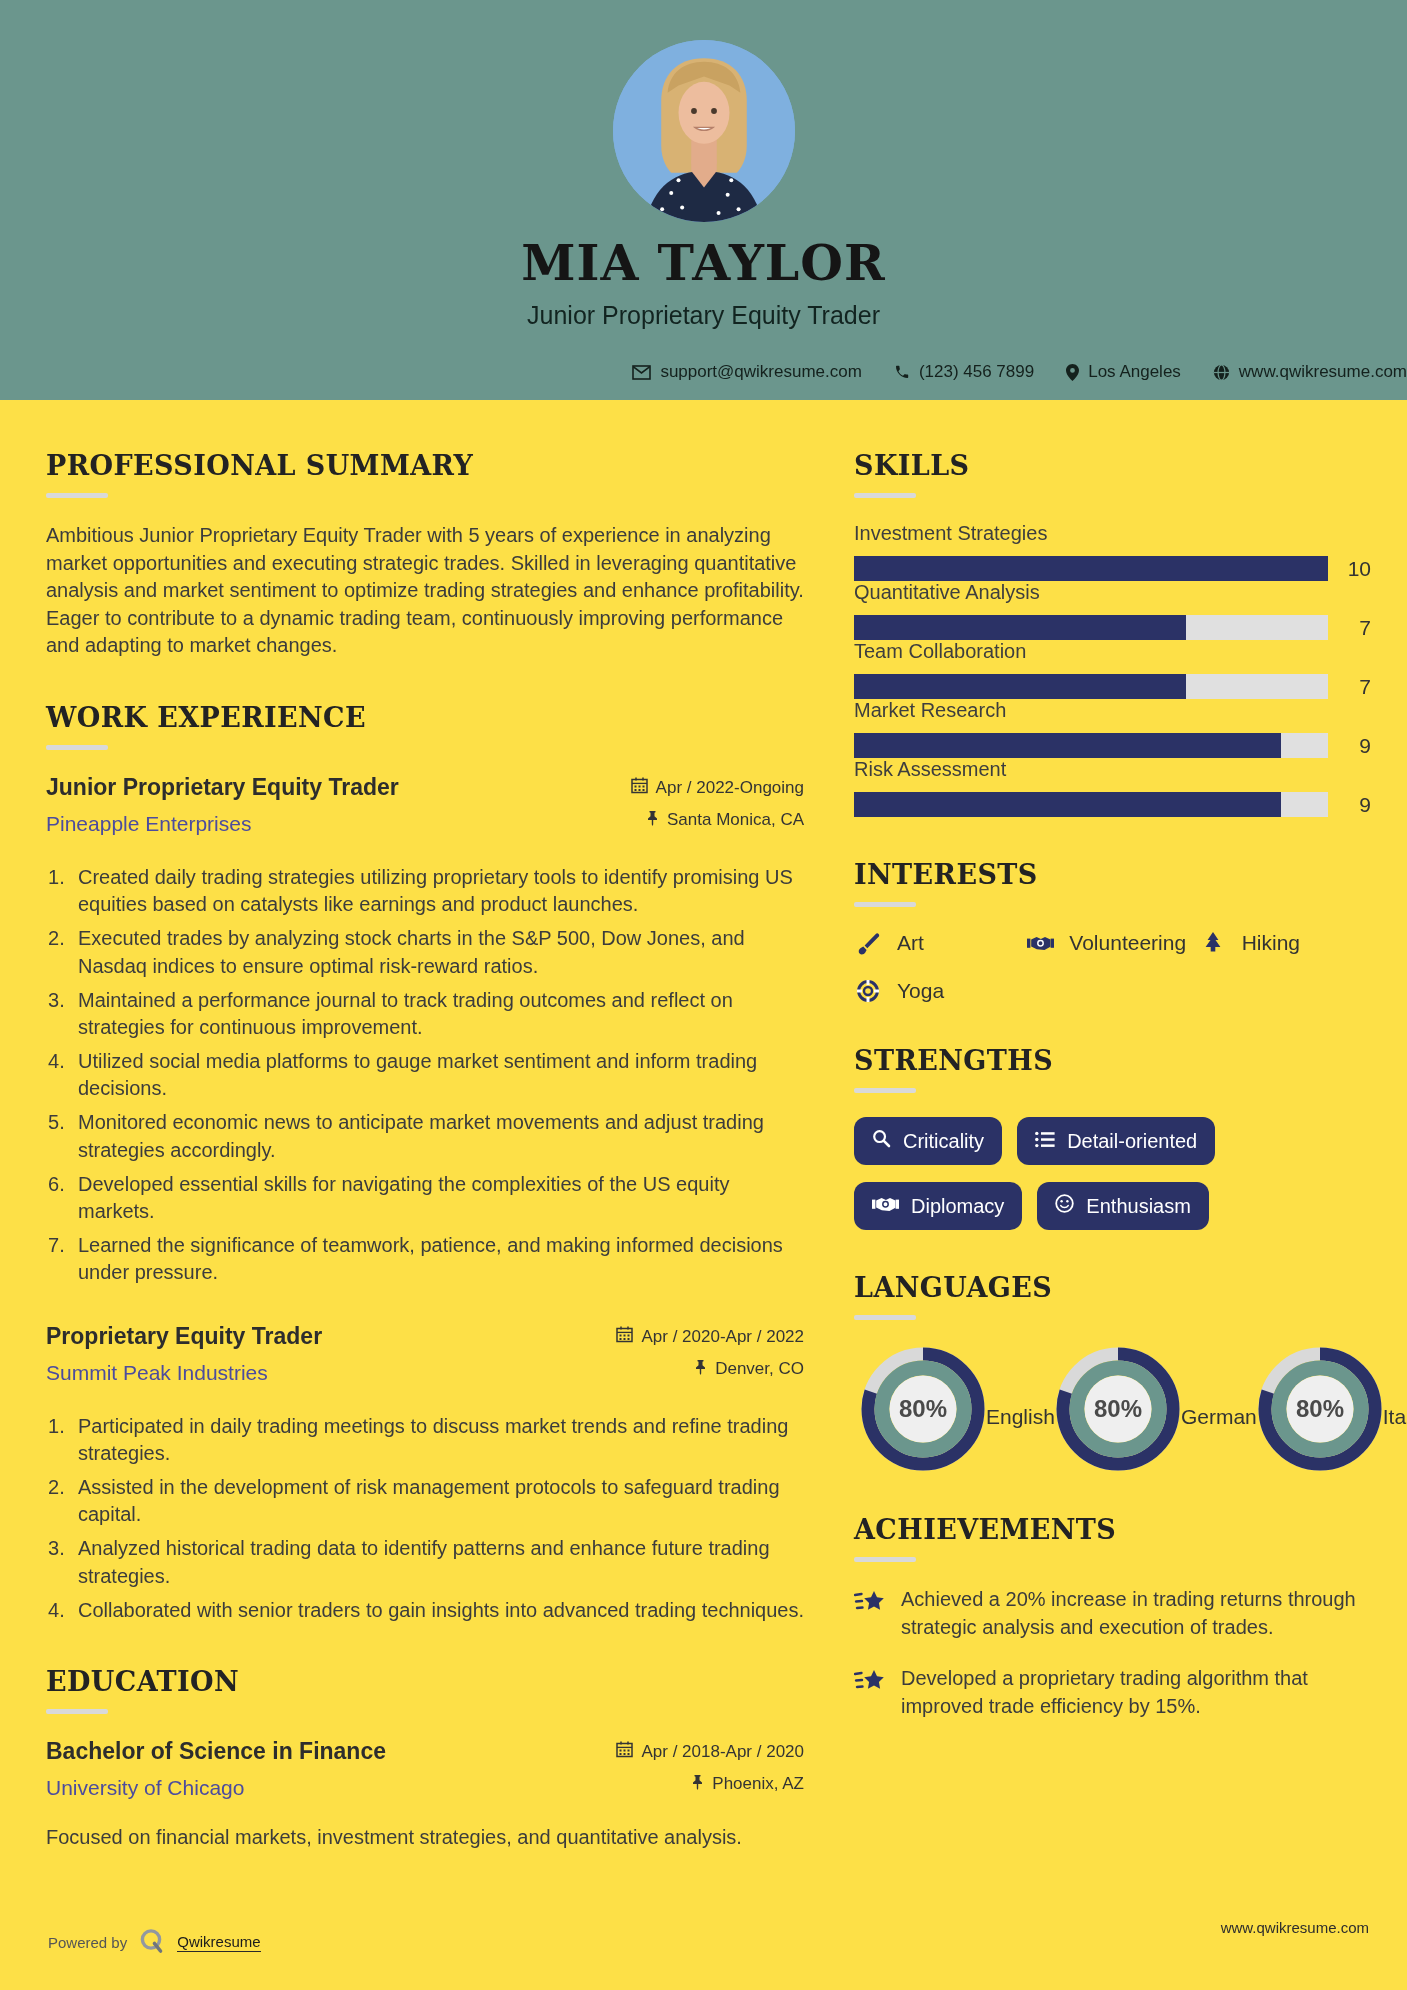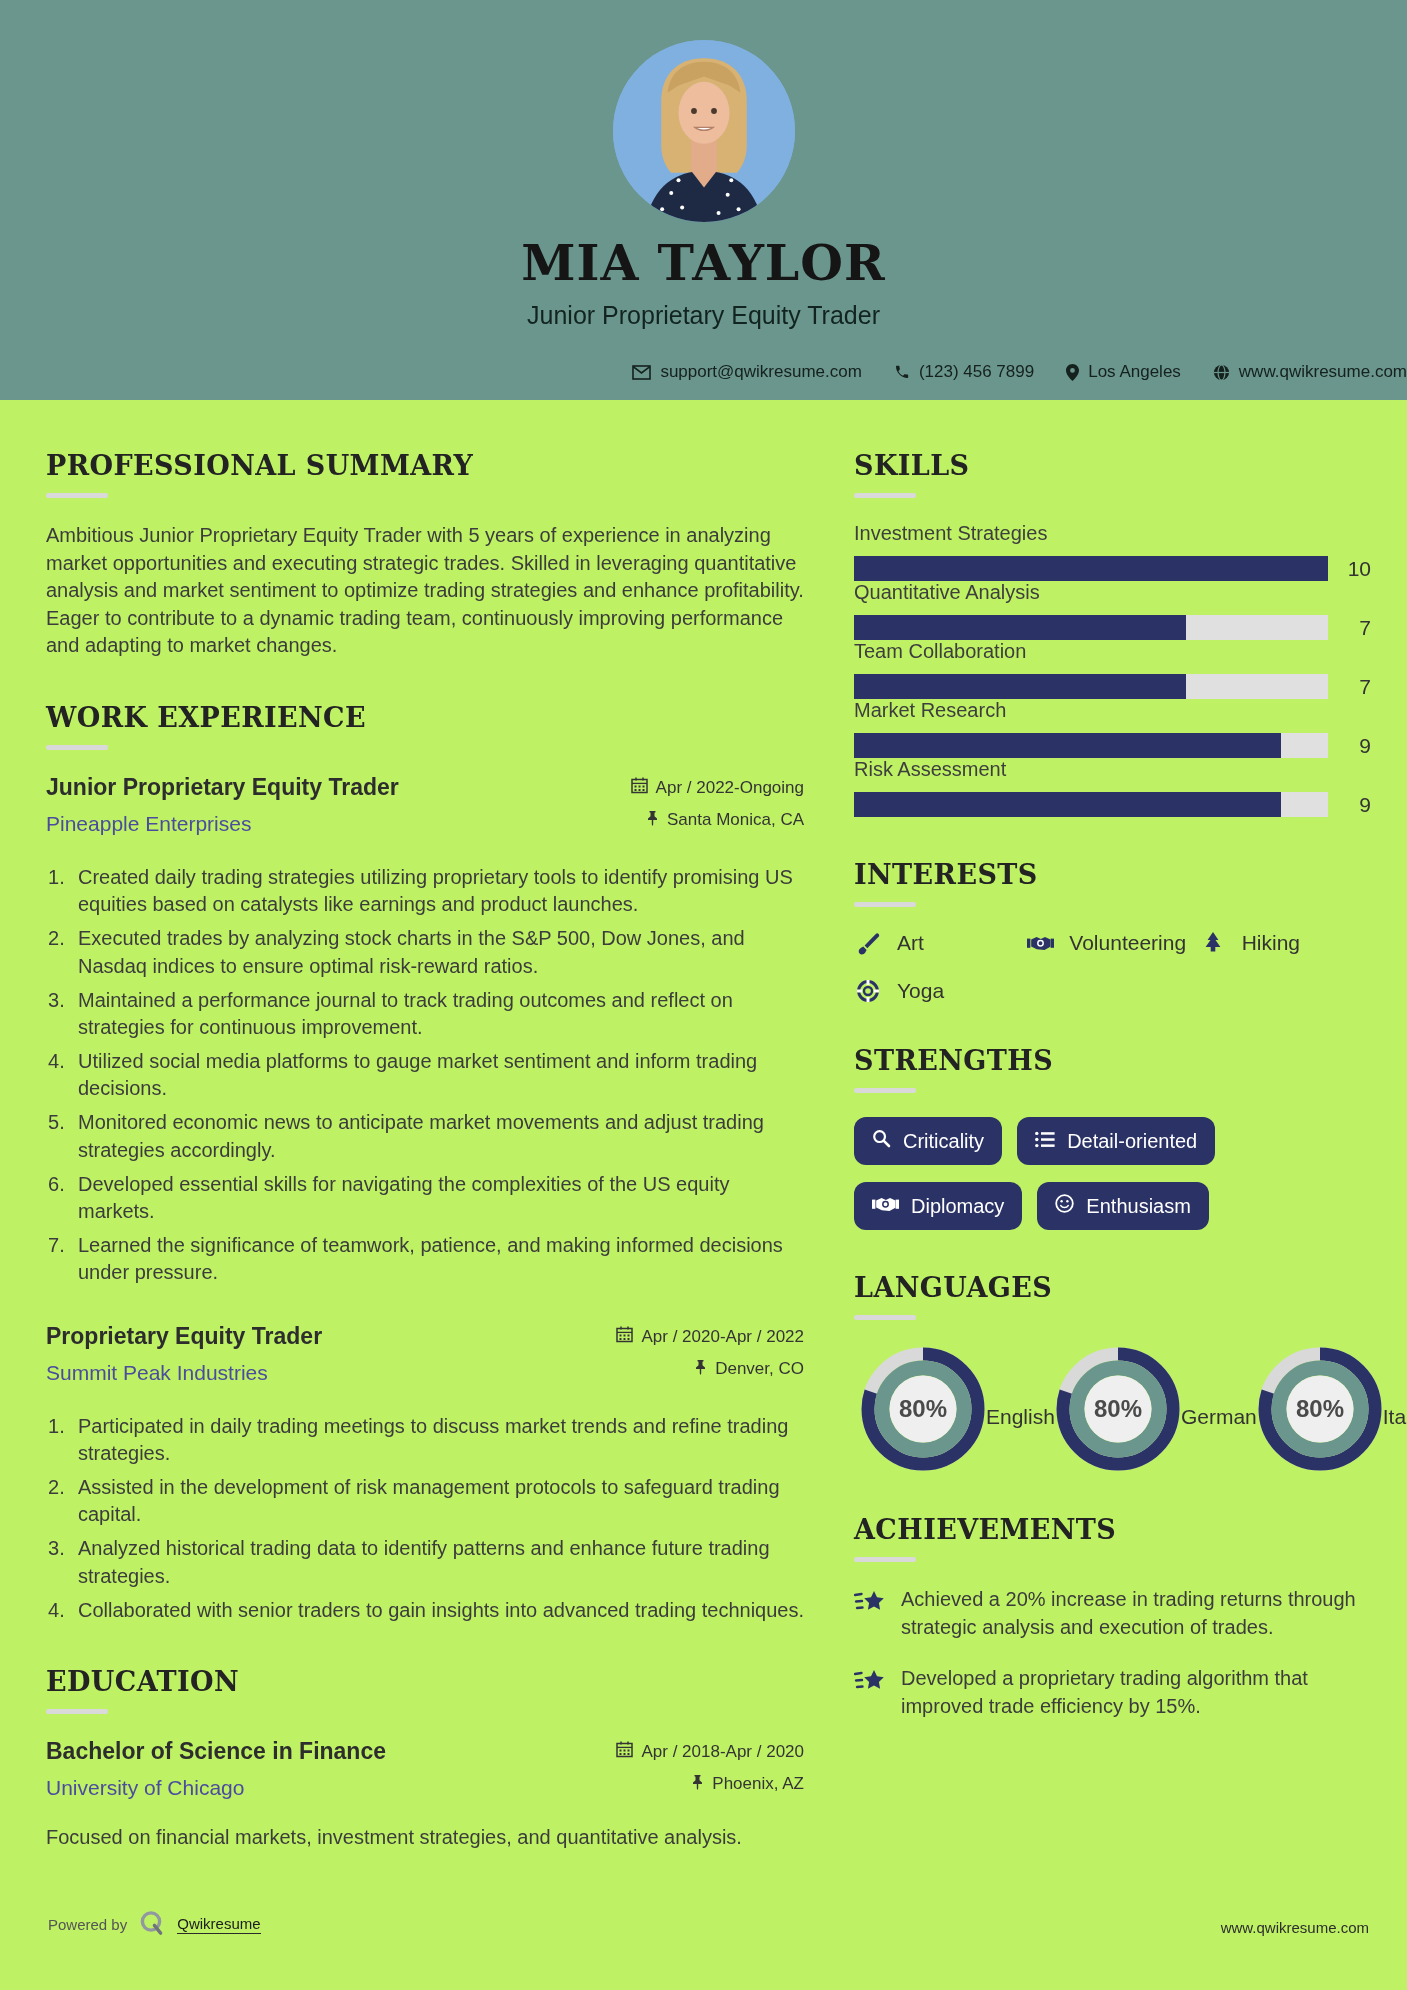--- a/index.html
+++ b/index.html
@@ -1,18 +1,18 @@
 <!DOCTYPE html>
 <html><head>
 <meta charset="utf-8">
 <style>
   *{margin:0;padding:0;box-sizing:border-box}
   html,body{background:#e9e9e9}
   body{font-family:"Liberation Sans",sans-serif}
-  .page{width:1407px;height:1990px;margin:0 auto;background:#bef264;position:relative;overflow:hidden}
+  .page{width:1407px;height:1990px;margin:0 auto;background:#fde047;position:relative;overflow:hidden}
 
   
   .header{height:400px;background:#6B968D;text-align:center}
   .avatar{width:182px;height:182px;border-radius:50%;overflow:hidden;margin:0 auto;position:relative;top:40px;background:#7FB0DF}
   .avatar svg{display:block;width:100%;height:100%}
   .name{font-family:"DejaVu Serif","Liberation Serif",serif;font-weight:700;font-size:49px;letter-spacing:1px;color:#151515;margin-top:52px}
   .subtitle{font-size:25px;color:#122420;margin-top:9px}
   .contact{display:flex;justify-content:flex-end;align-items:center;gap:32px;margin-top:32px;font-size:17px;color:#14211d}
   .citem{display:flex;align-items:center;gap:9px}
   .citem svg{display:block}
@@ -60,21 +60,21 @@
   .lang{display:flex;flex-direction:row;align-items:center}
   .lang-label{margin-top:15px;font-size:21px;color:#333}
   .donut-text{font-family:"Liberation Sans",sans-serif;font-size:24px;font-weight:700;fill:#4a4a4a}
 
   
   .ach{display:flex;gap:15px;margin-bottom:24px}
   .ach .icn{flex-shrink:0;padding-top:2px}
   .ach-text{font-size:20px;line-height:1.38;color:#3c3c3c}
 
   
-  .footer-left{position:absolute;left:48px;bottom:50px;display:flex;align-items:center;gap:11px;font-size:15px;color:#555}
+  .footer-left{position:absolute;left:48px;bottom:32px;display:flex;align-items:center;gap:11px;font-size:15px;color:#555}
   .brand-link{color:#1c1c1c;border-bottom:1.5px solid #2a2a2a;padding-bottom:1px}
   .footer-right{position:absolute;right:38px;bottom:54px;font-size:15px;color:#2d2d2d}
 </style>
 </head>
 <body>
 
 <div class="page">
 
   <div class="header">
     <div class="avatar">

